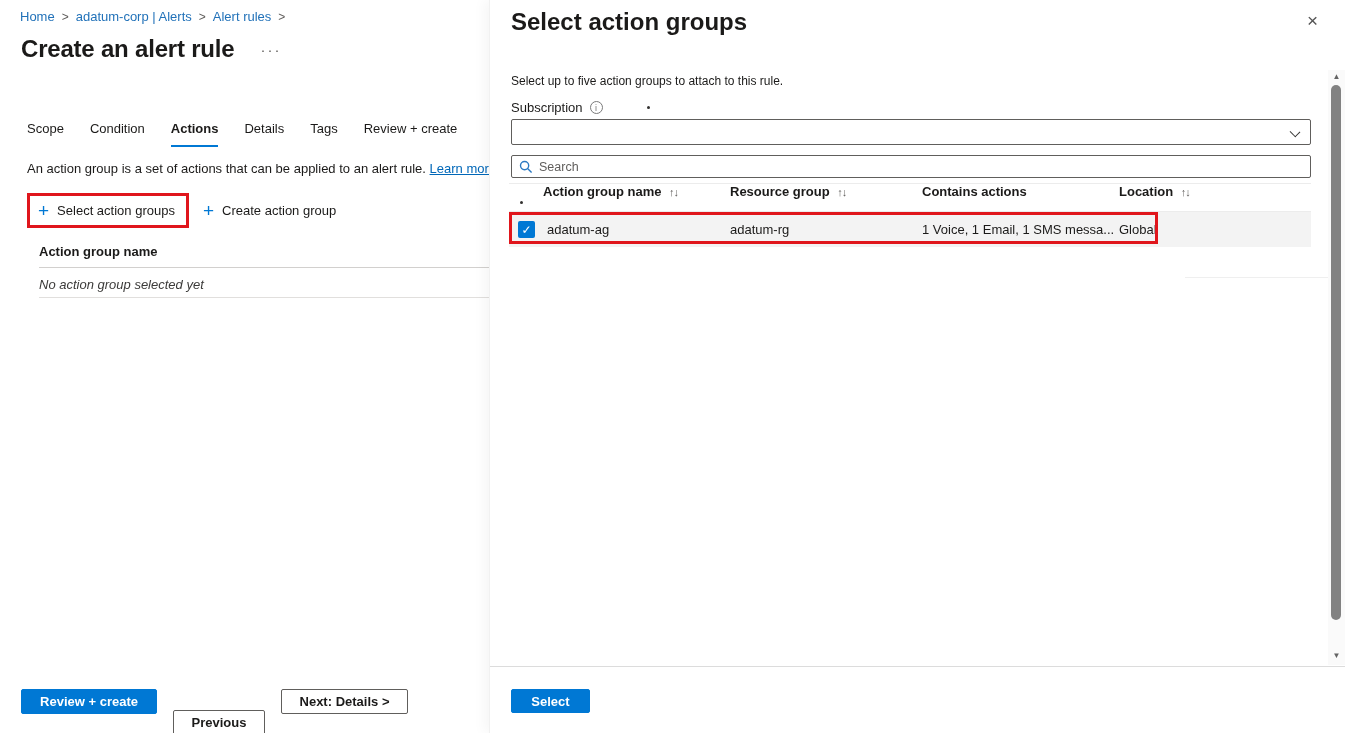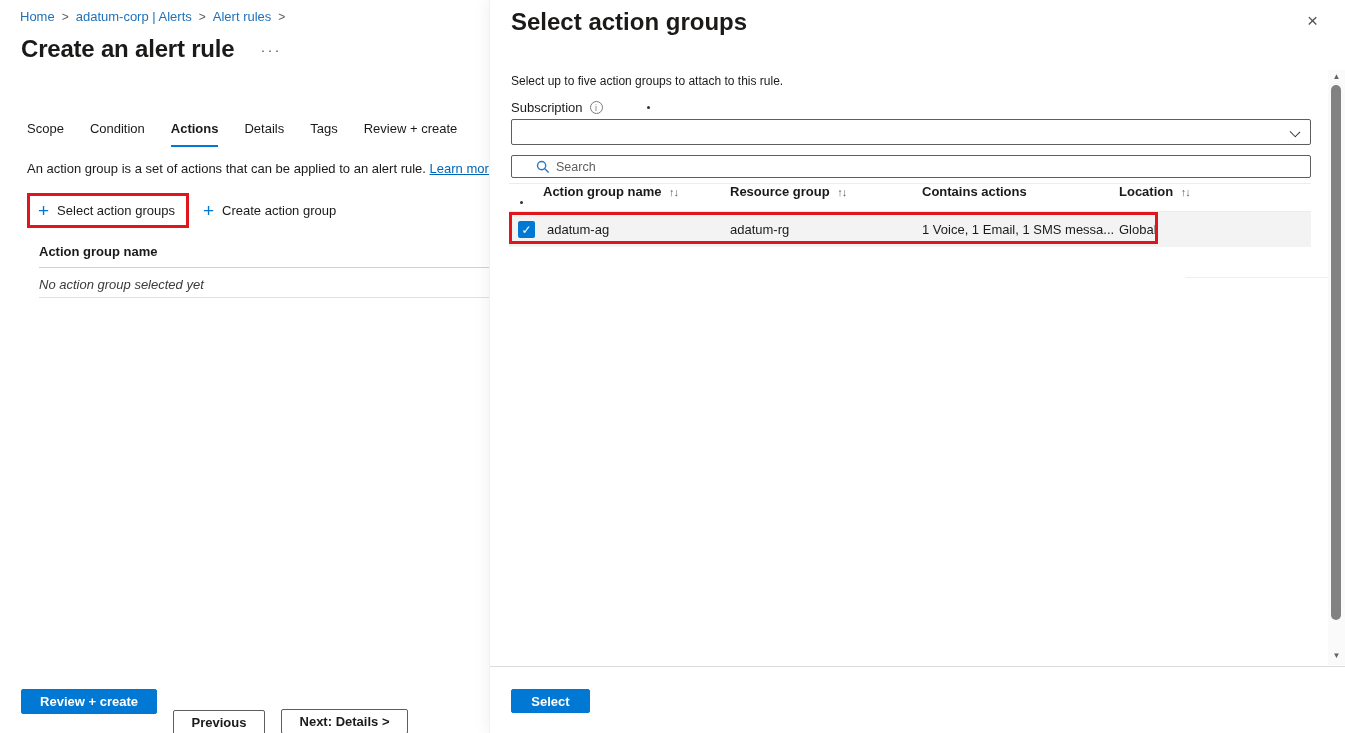--- a/index.html
+++ b/index.html
@@ -33,21 +33,21 @@
   .list-header { position:absolute; top:244px; left:39px; font-size:13px; font-weight:700; }
   .divider { position:absolute; left:39px; width:451px; height:1px; background:#d2d0ce; }
   .div1 { top:267px; } .div2 { top:297px; background:#e1dfdd; }
   .empty-msg { position:absolute; top:277px; left:39px; font-size:13px; font-style:italic; color:#3b3a39;text-align:right; }
 
   .page-footer { position:absolute; top:689px; left:21px; display:flex; gap:16px; }
   .btn { height:25px; font-size:13px; border-radius:2px; display:flex; align-items:center; justify-content:center; cursor:pointer; font-family:inherit; }
   .btn-primary { background:#0078d4; color:#fff; font-weight:700; border:1px solid #0078d4; }
   .btn-review { width:136px; }
   .btn-outline { background:#fff; border:1px solid #605e5c; color:#1b1a19; font-weight:700; }
-  .btn-prev { width:92px;margin-top:21px; } .btn-next { width:127px;margin-top:20px; }
+  .btn-prev { width:92px;margin-top:21px; } .btn-next { width:127px; }
 
   
   .panel { position:absolute; left:489px; top:0; width:856px; height:733px; background:#fff;
     border-left:1px solid #f1f1f1; box-shadow:-5px 0 12px rgba(0,0,0,0.04); z-index:10; }
 
   .panel-title { position:absolute; top:8px; left:21px; font-size:24px; font-weight:700; color:#1b1a19; }
   .close-x { position:absolute; top:11px; right:27px; font-size:19px; color:#555; cursor:pointer; line-height:19px; }
 
   .panel-sub { position:absolute; top:74px; left:21px; font-size:12px; color:#1b1a19; }
 
@@ -55,21 +55,21 @@
   .info-icon { margin-left:7px; width:13px; height:13px; border:1px solid #7a7a7a; border-radius:50%;
     color:#7a7a7a; font-size:9px; display:inline-flex; align-items:center; justify-content:center; font-style:normal; cursor:pointer; }
   .req-dot { margin-left:44px; width:3px; height:3px; background:#323130; border-radius:50%; }
 
   .dropdown { position:absolute; top:119px; left:21px; width:800px; height:26px; border:1px solid #605e5c;
     border-radius:2px; background:#fff; cursor:pointer; }
   .chevron { position:absolute; right:11px; top:8px; width:8px; height:8px; border-right:1.5px solid #323130;
     border-bottom:1.5px solid #323130; transform:rotate(45deg) scale(1,0.9); }
 
   .searchbox { position:absolute; top:155px; left:21px; width:800px; height:23px; border:1px solid #605e5c;
-    border-radius:2px; display:flex; align-items:center; padding:0 24px; gap:6px; background:#fff; }
+    border-radius:2px; display:flex; align-items:center; padding:0 7px; gap:6px; background:#fff; }
   .searchbox input { border:none; outline:none; flex:1; font-size:12.5px; font-family:inherit; color:#1b1a19; background:transparent; }
   .searchbox input::placeholder { color:#605e5c; }
 
   .table { position:absolute; top:183px; left:19px; width:802px; }
   .table-topline { position:absolute; top:0; left:0; width:802px; height:1px; background:#ececec; }
   .thead { position:absolute; top:1px; left:0; width:802px; height:27px; font-size:13px; font-weight:700; }
   .th { position:absolute; top:0; white-space:nowrap; cursor:pointer; }
   .sort { font-weight:400; color:#605e5c; font-size:11px; margin-left:4px; letter-spacing:-1px; }
   .selall-dot { position:absolute; top:17px; left:11px; width:3px; height:3px; background:#323130; border-radius:50%; }
   .thead-line { position:absolute; top:28px; left:0; width:802px; height:1px; background:#ececec; }

